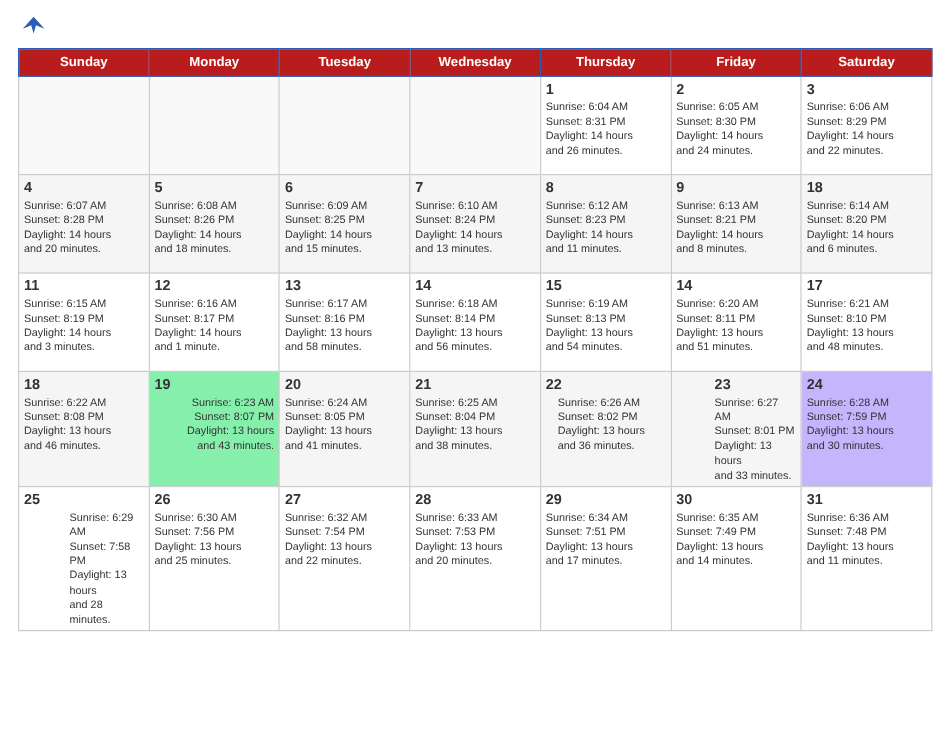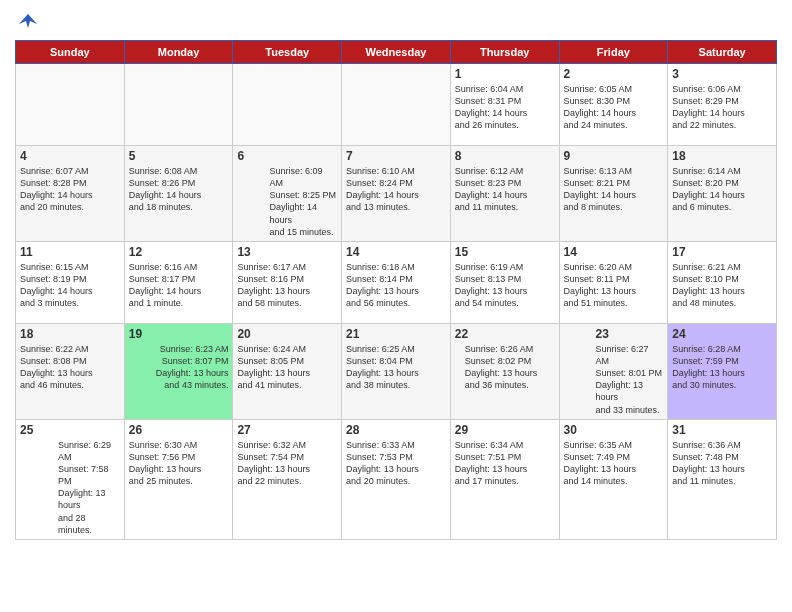--- a/index.html
+++ b/index.html
@@ -156,21 +156,21 @@
           </td>
           <td style="background-color: rgb(245, 245, 245);">
             <div class="day-number">5</div>
             <div class="day-info" style="white-space: pre-line;">Sunrise: 6:08 AM
 Sunset: 8:26 PM
 Daylight: 14 hours
 and 18 minutes.</div>
           </td>
           <td style="background-color: rgb(245, 245, 245);">
             <div class="day-number">6</div>
-            <div class="day-info" style="white-space: pre-line; margin-left: 32px;">Sunrise: 6:09 AM
+            <div class="day-info" style="white-space: pre-line;">Sunrise: 6:09 AM
 Sunset: 8:25 PM
 Daylight: 14 hours
 and 15 minutes.</div>
           </td>
           <td style="background-color: rgb(245, 245, 245);">
             <div class="day-number">7</div>
             <div class="day-info" style="white-space: pre-line;">Sunrise: 6:10 AM
 Sunset: 8:24 PM
 Daylight: 14 hours
 and 13 minutes.</div>

